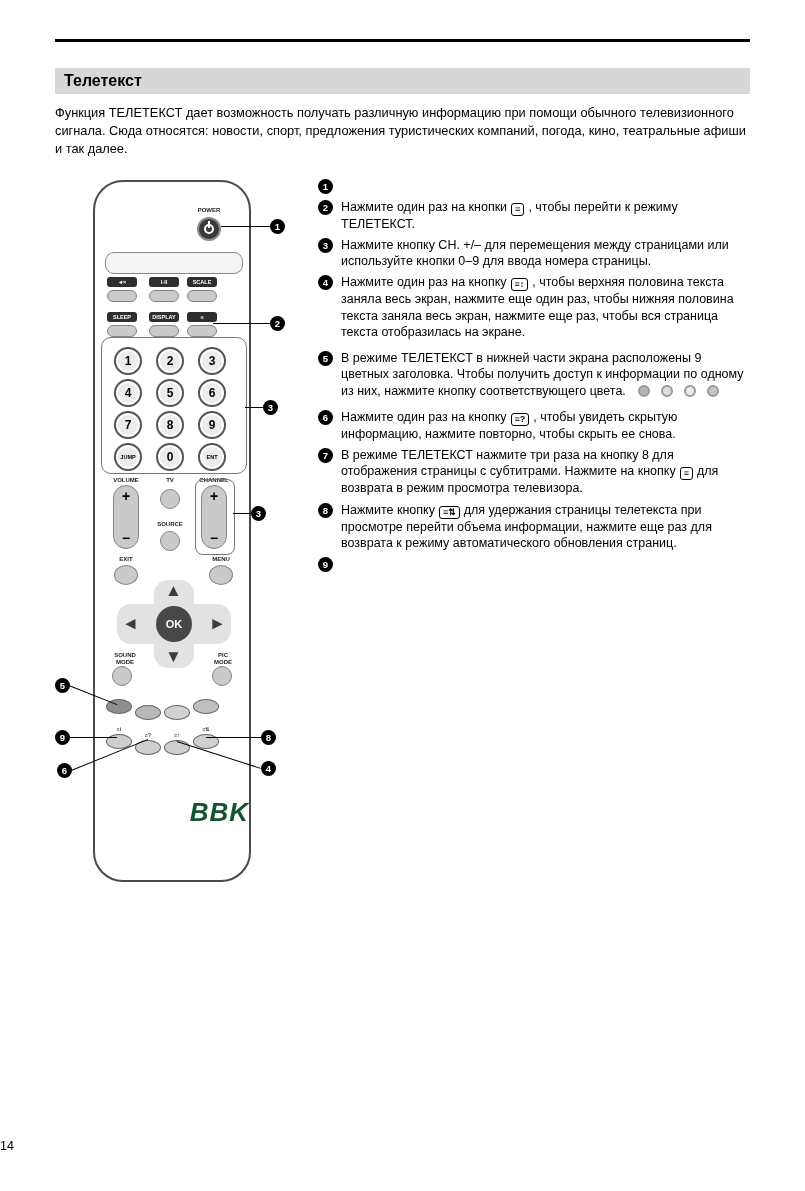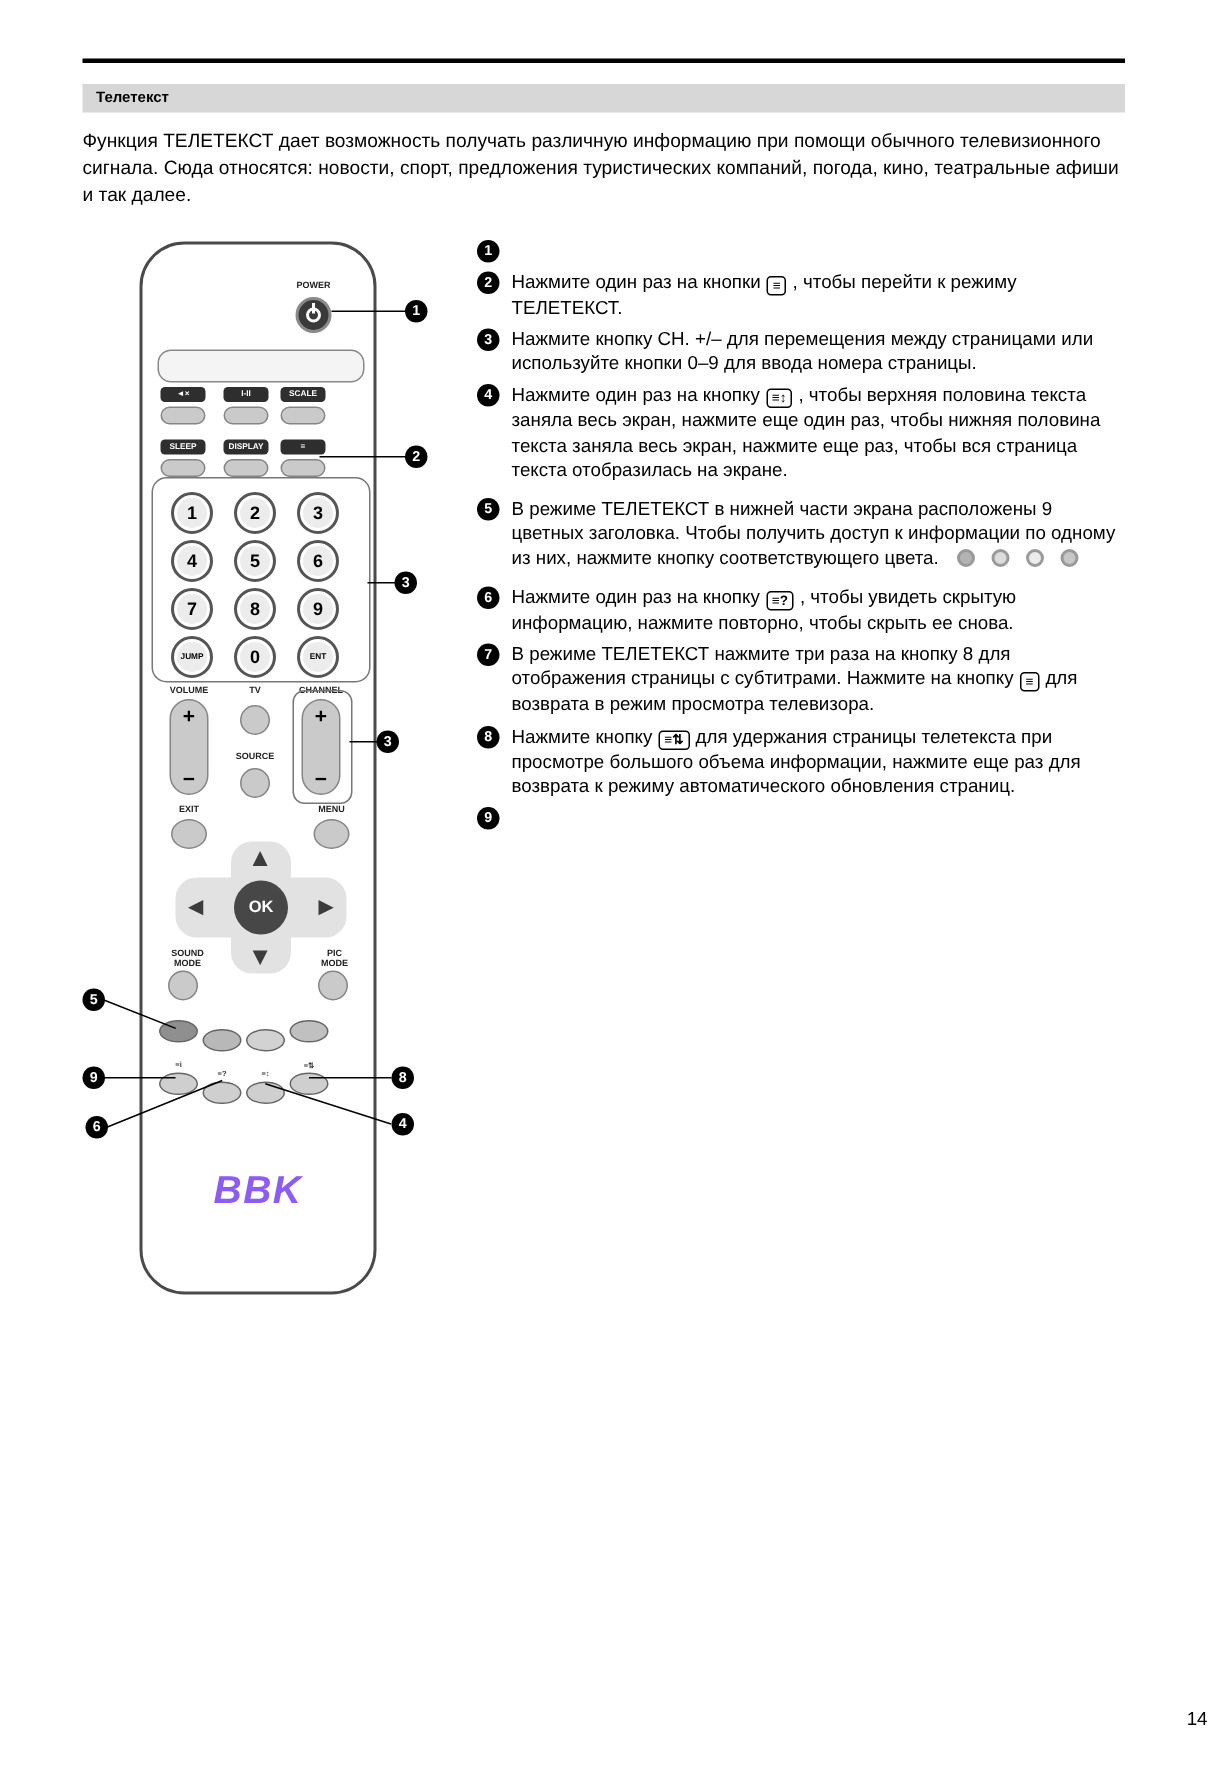--- a/index.html
+++ b/index.html
@@ -1,35 +1,35 @@
 <!DOCTYPE html>
 <html><head>
 <meta charset="utf-8">
 <style>
   html,body{margin:0;padding:0;background:#fff;}
   .page{position:relative;width:805px;height:1191px;background:#fff;box-sizing:border-box;
         padding:32px 55px 0 55px;font-family:"Liberation Sans",sans-serif;color:#000;overflow:hidden;}
   .title{font-size:22px;font-weight:bold;letter-spacing:0.4px;}
   .title-rule{height:3px;background:#000;margin-top:7px;}
-  .section-bar{background:#d7d7d7;margin-top:14px;padding:4px 9px;font-weight:bold;font-size:10px;}
+  .section-bar{background:#d7d7d7;margin-top:26px;padding:4px 9px;font-weight:bold;font-size:16px;}
   .intro{font-size:12.8px;line-height:1.4;margin:10px 0 0 0;}
   .content{display:flex;margin-top:20px;}
   .figure{position:relative;width:255px;height:715px;flex-shrink:0;}
   .steps{flex:1;padding-left:8px;font-size:12.5px;line-height:1.3;}
   .step{display:flex;margin-bottom:5px;}
   .badge,.co-badge{width:15px;height:15px;border-radius:50%;background:#000;color:#fff;font-size:9.5px;
         font-weight:bold;text-align:center;line-height:15px;flex-shrink:0;}
   .badge{margin-right:8px;margin-top:1px;}
   .co-badge{position:absolute;z-index:3;}
   .co-line{position:absolute;height:1px;background:#000;transform-origin:0 0;z-index:2;}
   .inline-icon{display:inline-block;border:1px solid #000;border-radius:3px;font-size:9px;line-height:11px;
         padding:0 3px;vertical-align:-1px;margin:0 4px;font-weight:bold;background:#fff;}
   .color-dots{display:inline-flex;gap:11px;margin-left:12px;vertical-align:middle;}
   .dot{width:12px;height:12px;border-radius:50%;border:2px solid #9a9a9a;box-sizing:border-box;}
-  .page-num{position:absolute;left:0;right:0;bottom:38px;text-align:right;font-size:12.5px;}
+  .page-num{position:absolute;left:0;right:0;bottom:38px;text-align:left;font-size:12.5px;}
 
   
   .remote{position:absolute;left:38px;top:2px;width:158px;height:702px;border:2px solid #4a4a4a;
         border-radius:30px;background:#fff;box-sizing:border-box;z-index:1;}
   .remote *{position:absolute;box-sizing:border-box;}
   .r-label{font-size:6px;font-weight:bold;color:#222;text-align:center;line-height:1.15;}
   .power-btn{width:24px;height:24px;border-radius:50%;background:#3a3a3a;border:2px solid #8a8a8a;}
   .power-btn::before{content:"";position:absolute;inset:5px;border:2px solid #fff;border-radius:50%;}
   .power-btn::after{content:"";position:absolute;left:50%;top:2px;width:2px;height:7px;background:#fff;transform:translateX(-50%);}
   .display-win{left:10px;top:70px;width:138px;height:22px;border:1.5px solid #888;border-radius:9px;background:#f4f4f4;}
@@ -46,22 +46,22 @@
         font-size:14px;font-weight:bold;padding:2px 0;}
   .rocker span{position:static;}
   .channel-outline{left:100px;top:297px;width:40px;height:76px;border:1px solid #777;border-radius:8px;}
   .cbtn{border-radius:50%;background:#cacaca;border:1px solid #858585;}
   .oval{border-radius:50%;border:1px solid #666;}
   .dpad-bg{background:#e2e2e2;border-radius:14px;}
   .ok-btn{left:61px;top:424px;width:36px;height:36px;border-radius:50%;background:#474747;color:#fff;
         font-size:11px;font-weight:bold;display:flex;align-items:center;justify-content:center;}
   .arrow{color:#3c3c3c;font-size:17px;line-height:1;}
   .tiny-ico{font-size:5px;font-weight:bold;color:#333;text-align:center;}
-  .brand{left:0;top:615px;width:100%;text-align:center;font-size:26px;font-weight:bold;font-style:italic;
-        letter-spacing:1px;color:#8b5cf6;}
+  .brand{left:0;top:615px;width:100%;text-align:right;font-size:26px;font-weight:bold;font-style:italic;
+        letter-spacing:1px;color:#14532d;}
 </style>
 </head>
 <body>
 
 <div class="page">
 
   <div class="title-rule"></div>
   <div class="section-bar">Телетекст</div>
   <p class="intro">Функция ТЕЛЕТЕКСТ дает возможность получать различную информацию при помощи обычного телевизионного сигнала. Сюда относятся: новости, спорт, предложения туристических компаний, погода, кино, театральные афиши и так далее.</p>
 
@@ -218,21 +218,21 @@
         <div class="step-text"><span>Нажмите один раз на кнопку</span><span class="inline-icon">≡?</span><span>, чтобы увидеть скрытую информацию, нажмите повторно, чтобы скрыть ее снова.</span></div>
       </div>
 
       <div class="step">
         <span class="badge">7</span>
         <div class="step-text"><span>В режиме ТЕЛЕТЕКСТ нажмите три раза на кнопку 8 для отображения страницы с субтитрами. Нажмите на кнопку</span><span class="inline-icon">≡</span><span>для возврата в режим просмотра телевизора.</span></div>
       </div>
 
       <div class="step">
         <span class="badge">8</span>
-        <div class="step-text"><span>Нажмите кнопку</span><span class="inline-icon">≡⇅</span><span>для удержания страницы телетекста при просмотре большого объема информации, нажмите еще раз для возврата к режиму автоматического обновления страниц.</span></div>
+        <div class="step-text"><span>Нажмите кнопку</span><span class="inline-icon">≡⇅</span><span>для удержания страницы телетекста при просмотре перейти объема информации, нажмите еще раз для возврата к режиму автоматического обновления страниц.</span></div>
       </div>
 
       <div class="step">
         <span class="badge">9</span>
       </div>
 
     </div>
   </div>
 
   <div class="page-num">14</div>

